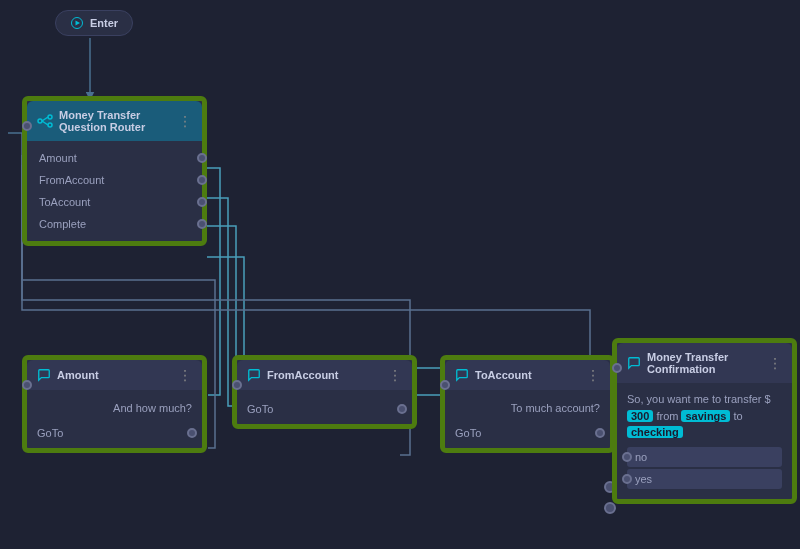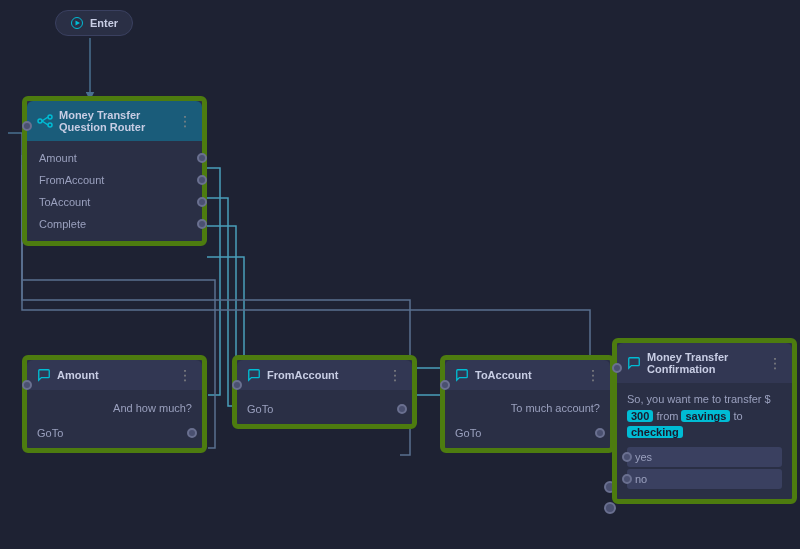--- a/index.html
+++ b/index.html
@@ -372,24 +372,24 @@
         <span class="highlight-cyan">300</span>
         <span> from </span>
         <span class="highlight-cyan">savings</span>
         <span> to </span>
         <br>
         <span class="highlight-cyan">checking</span>
       </div>
       <div class="confirm-options">
         <div class="confirm-option">
           <div class="node-port-left"></div>
-          <span>yes</span>
+          <span>no</span>
         </div>
         <div class="confirm-option">
           <div class="node-port-left"></div>
-          <span>no</span>
+          <span>yes</span>
         </div>
       </div>
     </div>
     <div style="position:absolute; left:-5px; top:20px; width:10px; height:10px; border-radius:50%; background:#4a5070; border:2px solid #6a7090;"></div>
   </div>
 
 </div>
 
 </body></html>

